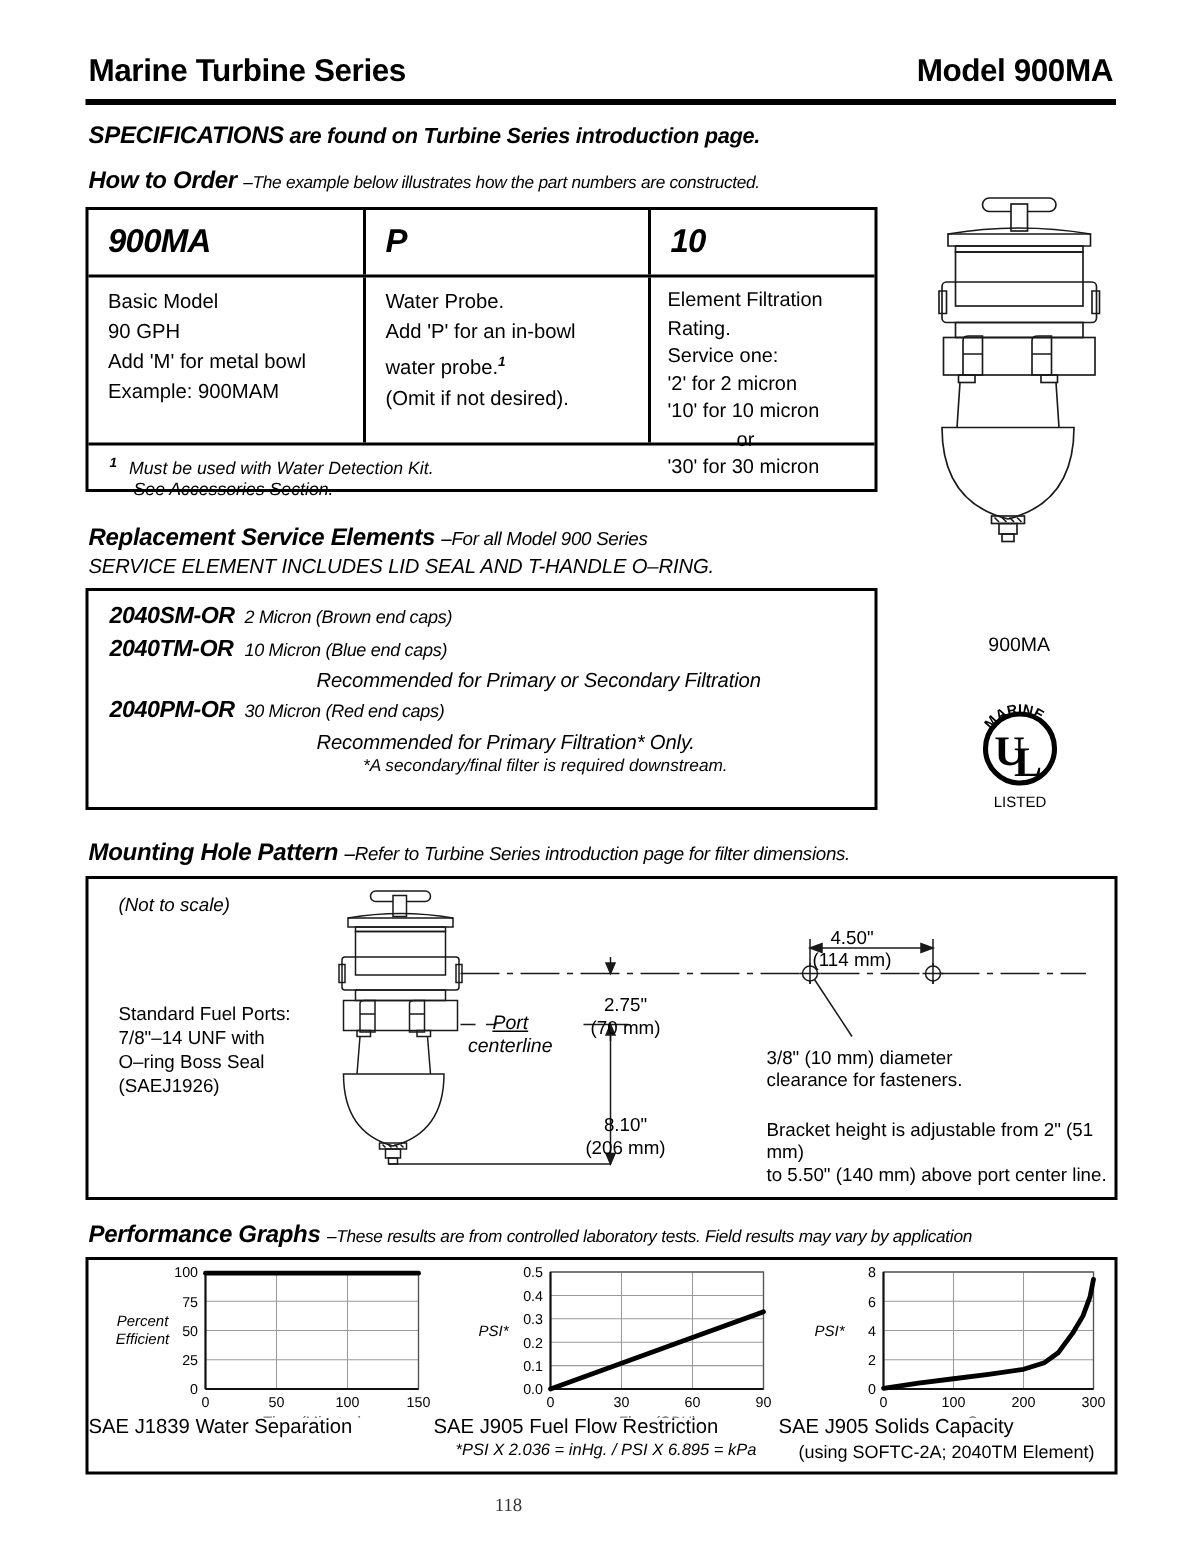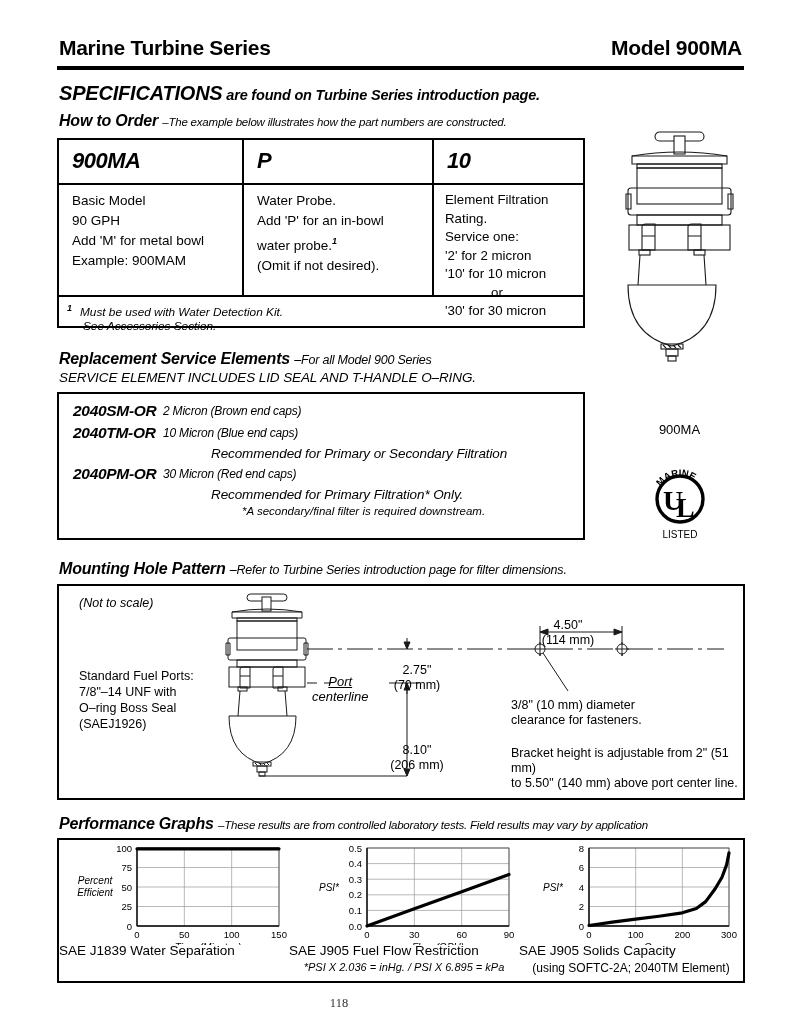--- a/index.html
+++ b/index.html
@@ -25,21 +25,21 @@
   }
   .header .model {
     position:absolute; right:2px; top:0; font-size:21px; font-weight:bold;
     letter-spacing:-0.3px;
   }
 
   .specs-line {
     position:absolute; left:59px; top:82px; font-size:15px; font-style:italic;
     font-weight:bold; letter-spacing:-0.2px;
   }
-  .specs-line .big { font-size:20px; }
+  .specs-line .big { font-size:16px; }
   .specs-line .small { font-size:14.5px; }
 
   .how-head {
     position:absolute; left:59px; top:112px; font-size:16px; font-weight:bold;
     font-style:italic; letter-spacing:-0.2px;
   }
   .how-head .sub {
     font-size:11.5px; font-weight:normal; font-style:italic;
   }
 
@@ -62,21 +62,21 @@
 
   .code-txt { font-size:22px; font-weight:bold; font-style:italic;
               padding:8px 0 0 13px; letter-spacing:-0.5px; }
   .cell-body { padding:6px 6px 0 13px; font-size:13.5px; line-height:20px; }
   .cell-body.c3 { padding-left:11px; font-size:13.3px; line-height:18.5px; }
   .u { }
   sup.fn { font-size:9px; font-style:italic; font-weight:bold; vertical-align:super; }
   .or-center { text-align:center; padding-right:28px; }
 
   .ot-foot-txt {
-    padding:4px 0 0 8px; font-size:11.8px; font-style:italic; line-height:14px;
+    padding:4px 0 0 14px; font-size:11.8px; font-style:italic; line-height:14px;
   }
   .ot-foot-txt .m { display:inline-block; margin-left:8px; }
   .ot-foot-txt .ind { display:block; margin-left:16px; }
 
   
   .rse-head {
     position:absolute; left:59px; top:350px; font-size:16px; font-weight:bold;
     font-style:italic; letter-spacing:-0.2px;
   }
   .rse-head .sub { font-size:12.5px; font-weight:normal; font-style:italic; }

